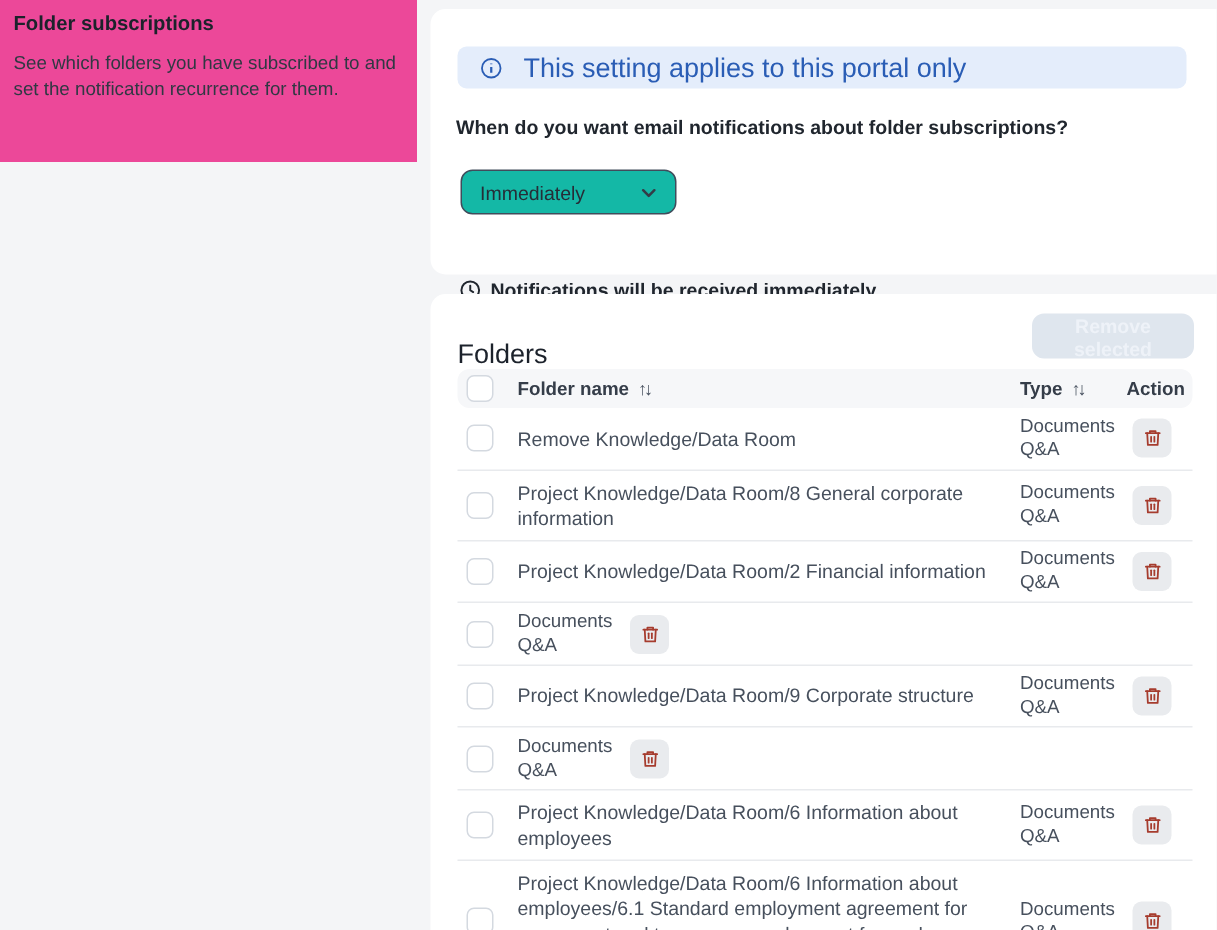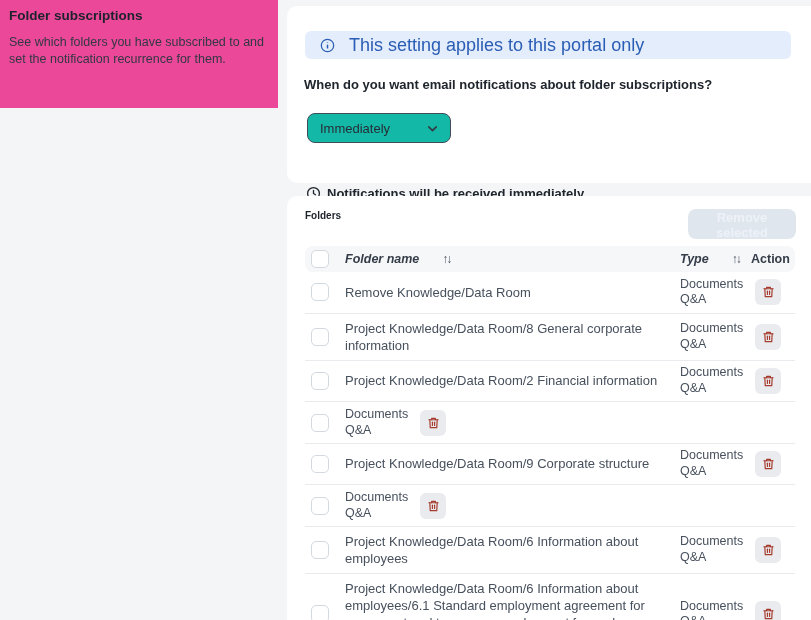--- a/index.html
+++ b/index.html
@@ -46,22 +46,22 @@
   }
 
   .note {
     position: absolute; left: 19px; top: 156px;
     display: flex; align-items: center; gap: 6px;
     font-size: 13px; font-weight: bold; color: #20262e; margin-top: 24px;
   }
 
   
   .folders-title {
-    position: absolute; left: 18px; top: 14px;
-    font-size: 10px; font-weight: bold; color: #1c222b;
+    position: absolute; left: 18px; top: 30px;
+    font-size: 18px; font-weight: normal; color: #1c222b;
   }
   .btn-remove {
     position: absolute; left: 401px; top: 13px; width: 108px; height: 30px;
     background: #dfe6ee; color: #eef2f8; border: none; border-radius: 8px;
     font-family: inherit; font-size: 13px; font-weight: bold; cursor: default;
   }
 
   .thead {
     position: absolute; left: 18px; top: 50px; width: 490px; height: 26px;
     background: #f6f7f9; border-radius: 8px;
@@ -69,21 +69,21 @@
     font-size: 12.5px; font-weight: bold; color: #353d49;
   }
   .tbody { position: absolute; left: 18px; top: 76px; width: 490px; }
 
   .c1 { width: 40px; flex: none; display: flex; align-items: center; }
   .c1 .checkbox { margin-left: 6px; }
   .c2 { flex: 1 1 auto; min-width: 0; padding-right: 10px; }
   .c3 { width: 71px; flex: none; }
   .c4 { width: 44px; flex: none; }
 
-  .sortwrap { display: inline-flex; align-items: center; gap: 23px; cursor: pointer; font-style: italic; }
+  .sortwrap { display: inline-flex; align-items: center; gap: 6px; cursor: pointer; }
   .sort { font-size: 12px; letter-spacing: -2px; color: #4a5361; font-weight: normal; padding-right: 2px; }
 
   .trow {
     display: flex; align-items: center; min-height: 41.5px;
     border-bottom: 1px solid #e8eaed;
     font-size: 13px; color: #47505d;
   }
   .trow .c2 { line-height: 1.32; padding-top: 6px; padding-bottom: 6px; }
   .trow .c3 { font-size: 12.5px; line-height: 1.25; }
 

